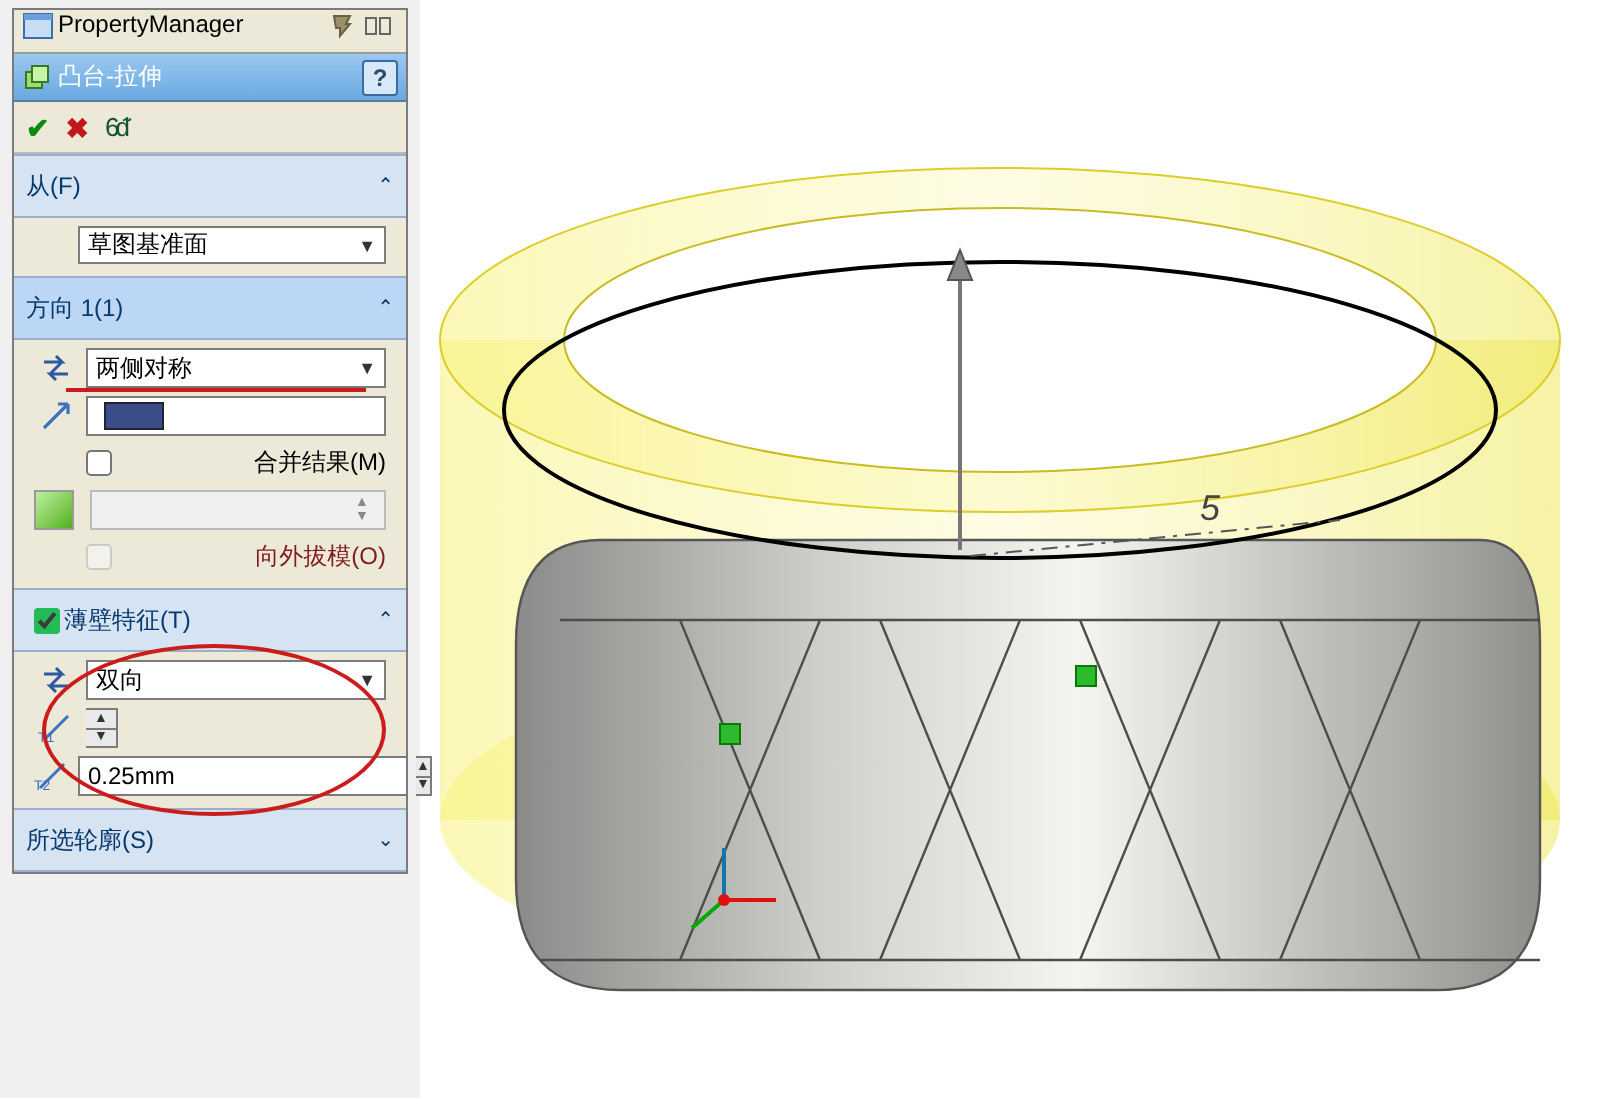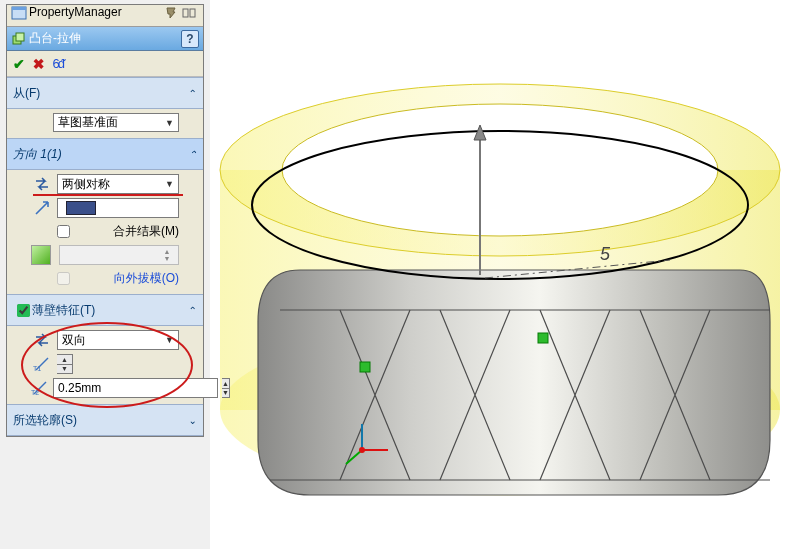--- a/index.html
+++ b/index.html
@@ -16,45 +16,45 @@
   .pm-head .ico, .feat-head .ico { width: 16px; height: 16px; display: inline-flex; align-items: center; justify-content: center; margin-right: 2px; }
 
   .feat-head { height: 24px; display: flex; align-items: center; padding: 0 4px;
     background: linear-gradient(#9bc8f0,#6aa9e1); color: #fff; font-size: 12px; border-bottom: 1px solid #5a7ca0; }
   .feat-head .help { margin-left: auto; width: 18px; height: 18px; border: 1px solid #3b6aa0; background: #d8e8fb;
     color: #2b4a6c; font-weight: bold; display: flex; align-items: center; justify-content: center; border-radius: 2px; }
 
   .action-row { height: 26px; display: flex; align-items: center; gap: 8px; padding: 4px 6px; border-bottom: 1px solid #bbb; }
   .action-row .ok { color: #0a8a0a; font-size: 14px; font-weight: bold; }
   .action-row .cancel { color: #c3181a; font-size: 14px; font-weight: bold; }
-  .action-row .detail { color: #1d4ed8; font-size: 13px; letter-spacing: -2px; }
+  .action-row .detail { color: #14532d; font-size: 13px; letter-spacing: -2px; }
 
   .group-head { height: 32px; display: flex; align-items: center; padding: 0 6px; background: #d5e3f3;
     border-top: 1px solid #9bafcc; border-bottom: 1px solid #9bafcc; font-size: 12px; color: #063a6e; }
   .group-head .chev { margin-left: auto; color: #063a6e; font-size: 10px; }
-  .group-head.sel { background: #bcd6f6; font-style: italic; }
-  .group-body { padding: 4px 24px 6px; display: flex; flex-direction: column; gap: 4px; }
+  .group-head.sel { background: #bcd6f6; }
+  .group-body { padding: 4px 10px 6px; display: flex; flex-direction: column; gap: 4px; }
 
   .row { display: flex; align-items: center; gap: 4px; }
   .row .icon { width: 22px; height: 20px; display: flex; align-items: center; justify-content: center; }
   .row .icon svg { width: 18px; height: 18px; }
 
   .select { flex: 1; height: 20px; border: 1px solid #7b7b7b; background: #fff; font-size: 12px; display: flex; align-items: center; padding: 0 4px; justify-content: space-between; }
   .select .arrow { font-size: 9px; color: #333; }
   .select.indent { margin-left: 22px; }
 
   .num { display: flex; align-items: center; }
   .num input { flex: 1; height: 20px; border: 1px solid #7b7b7b; font-size: 12px; padding: 0 4px; outline: none; }
   .num .spin { width: 16px; height: 20px; border: 1px solid #7b7b7b; border-left: none; display: flex; flex-direction: column; }
   .num .spin div { flex:1; display:flex; align-items:center; justify-content:center; font-size:7px; color:#333; border-bottom:1px solid #7b7b7b; background:#e9e9e9; }
   .num .spin div:last-child { border-bottom:none; }
 
   .chk { display: flex; align-items: center; gap: 4px; font-size: 12px; margin-left: 22px; justify-content: space-between; }
   .chk input { width:13px; height:13px; }
-  .chk.off label { color:#1d4ed8; }
+  .chk.off label { color:#7f1d1d; }
 
   .colorbox { width:20px; height:20px; border:1px solid #999; background:linear-gradient(135deg,#c0f0a0,#50b020); margin-right:4px; }
   .draftbox { flex:1; height:20px; border:1px solid #bbb; background:#f0f0f0; display:flex; align-items:center; justify-content:space-between; padding:0 4px; font-size:11px; color:#888;}
   .draftbox .spin2 { width:14px; font-size:7px; color:#888; line-height:1; display:flex; flex-direction:column; align-items:center;}
 
   .marker-red { position:absolute; border:2px solid #cc1b1b; border-radius:50%; pointer-events:none; }
   .marker-line { position:absolute; height:0; border-top:2px solid #cc1b1b; pointer-events:none; }
 
   .chk-lead { width:13px; height:13px; margin-right:2px; }
   .group-head .chk-lead { accent-color:#2b5; }

